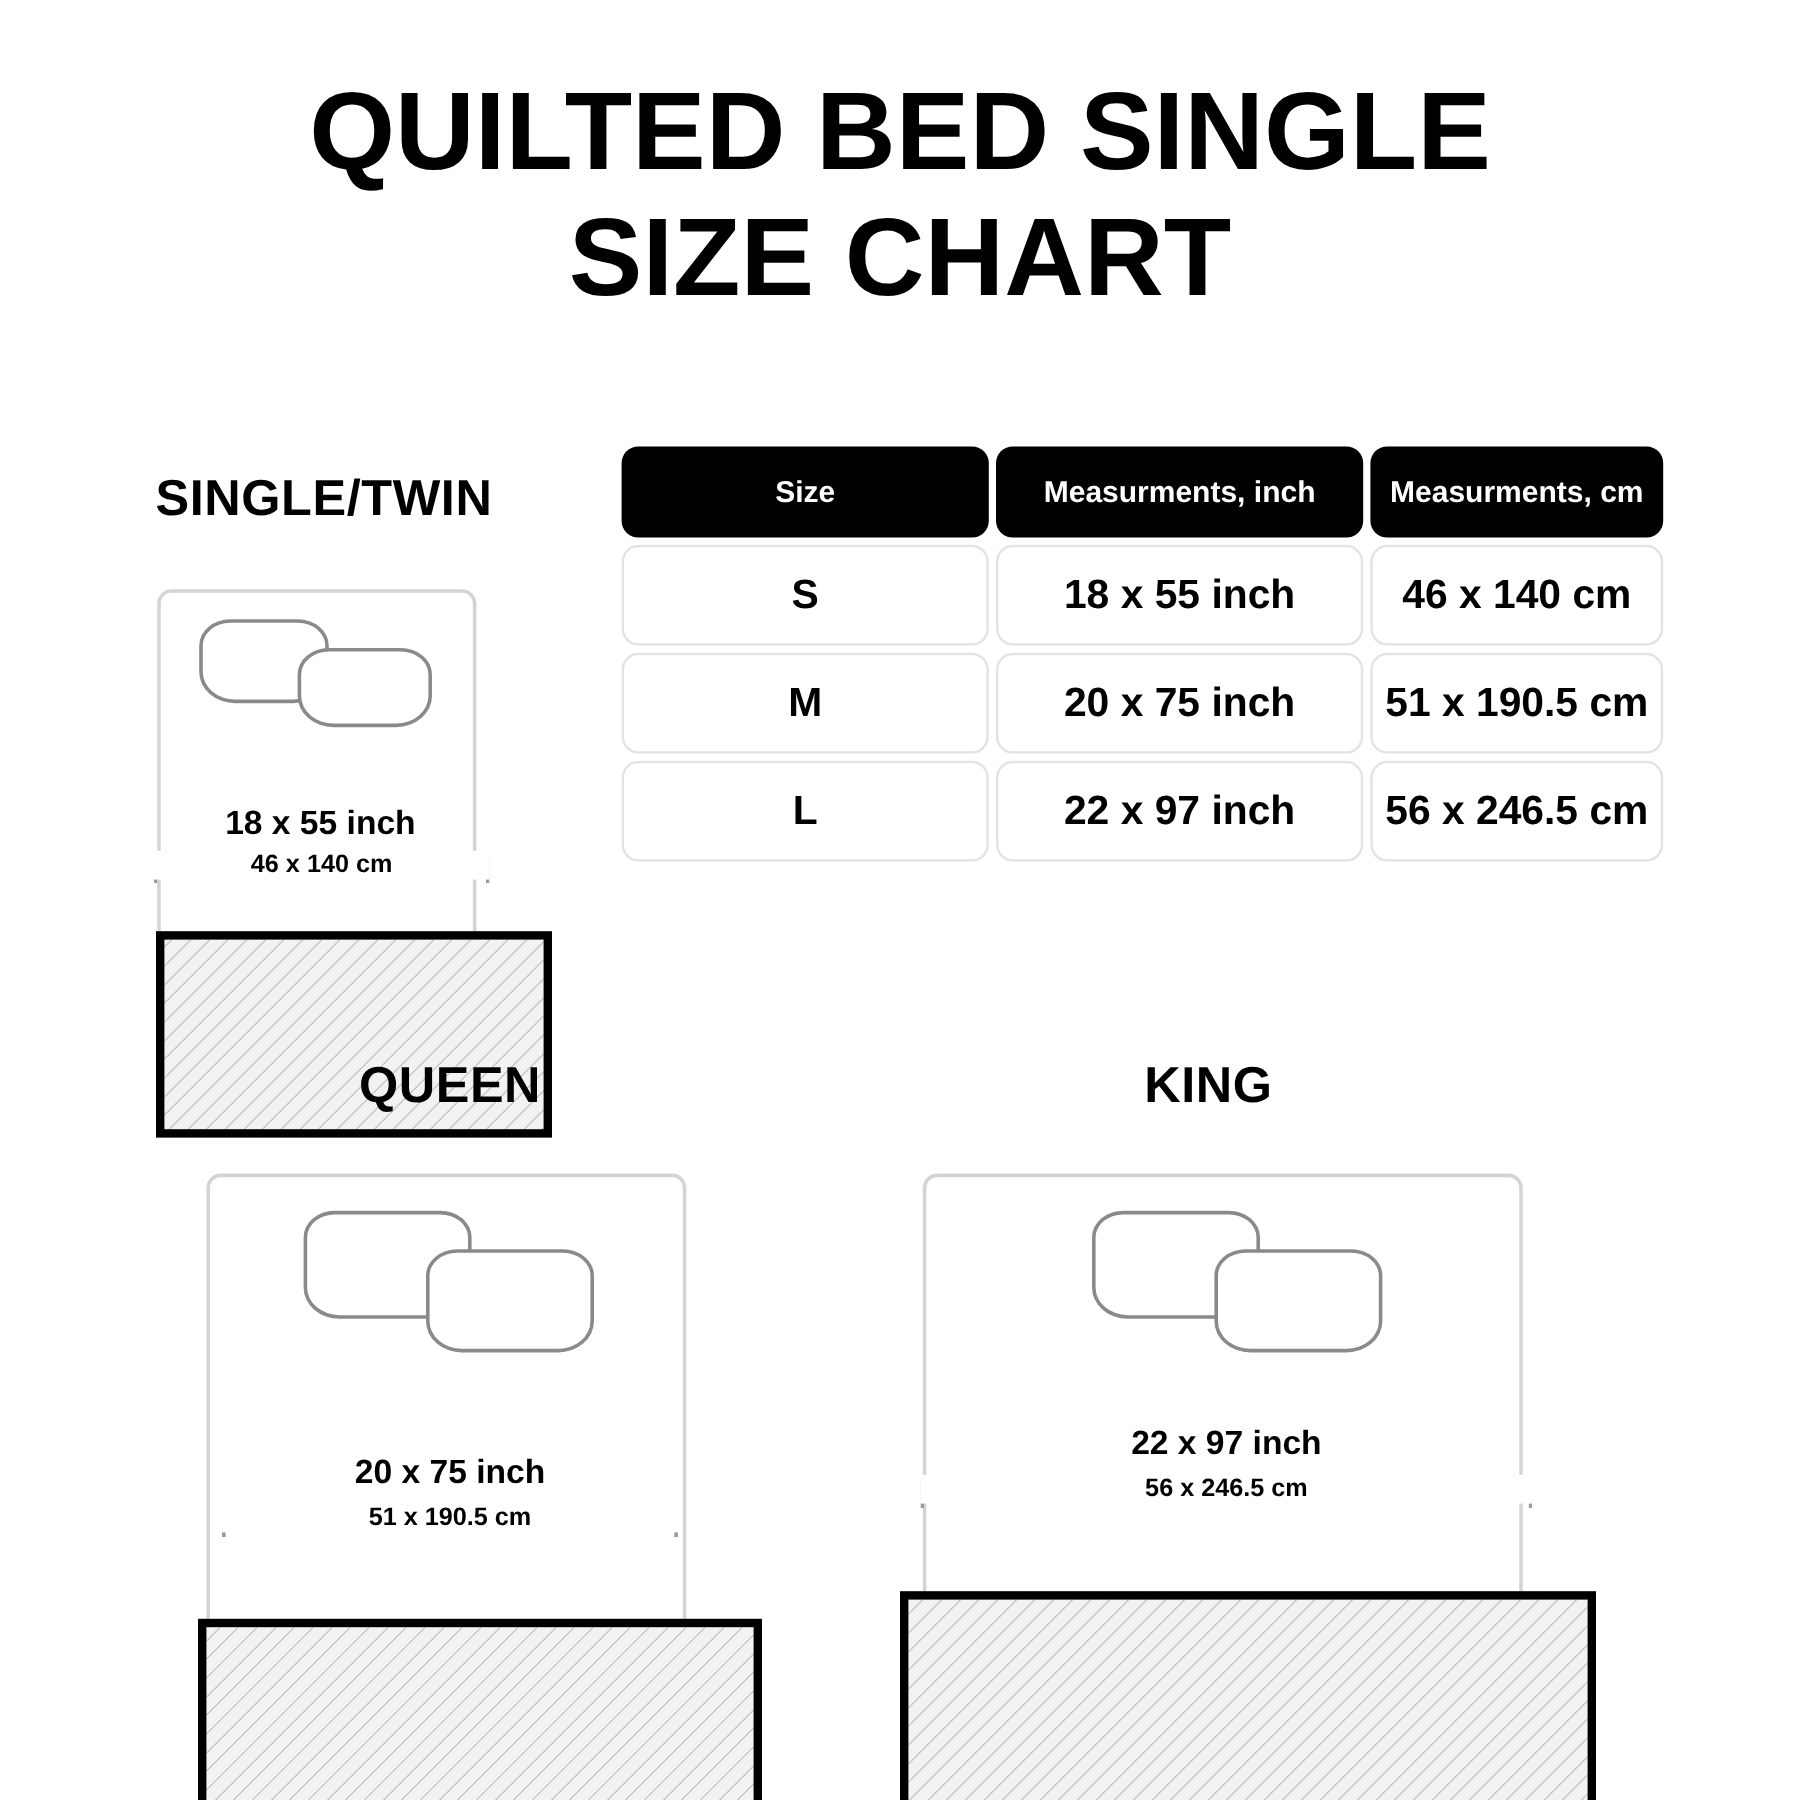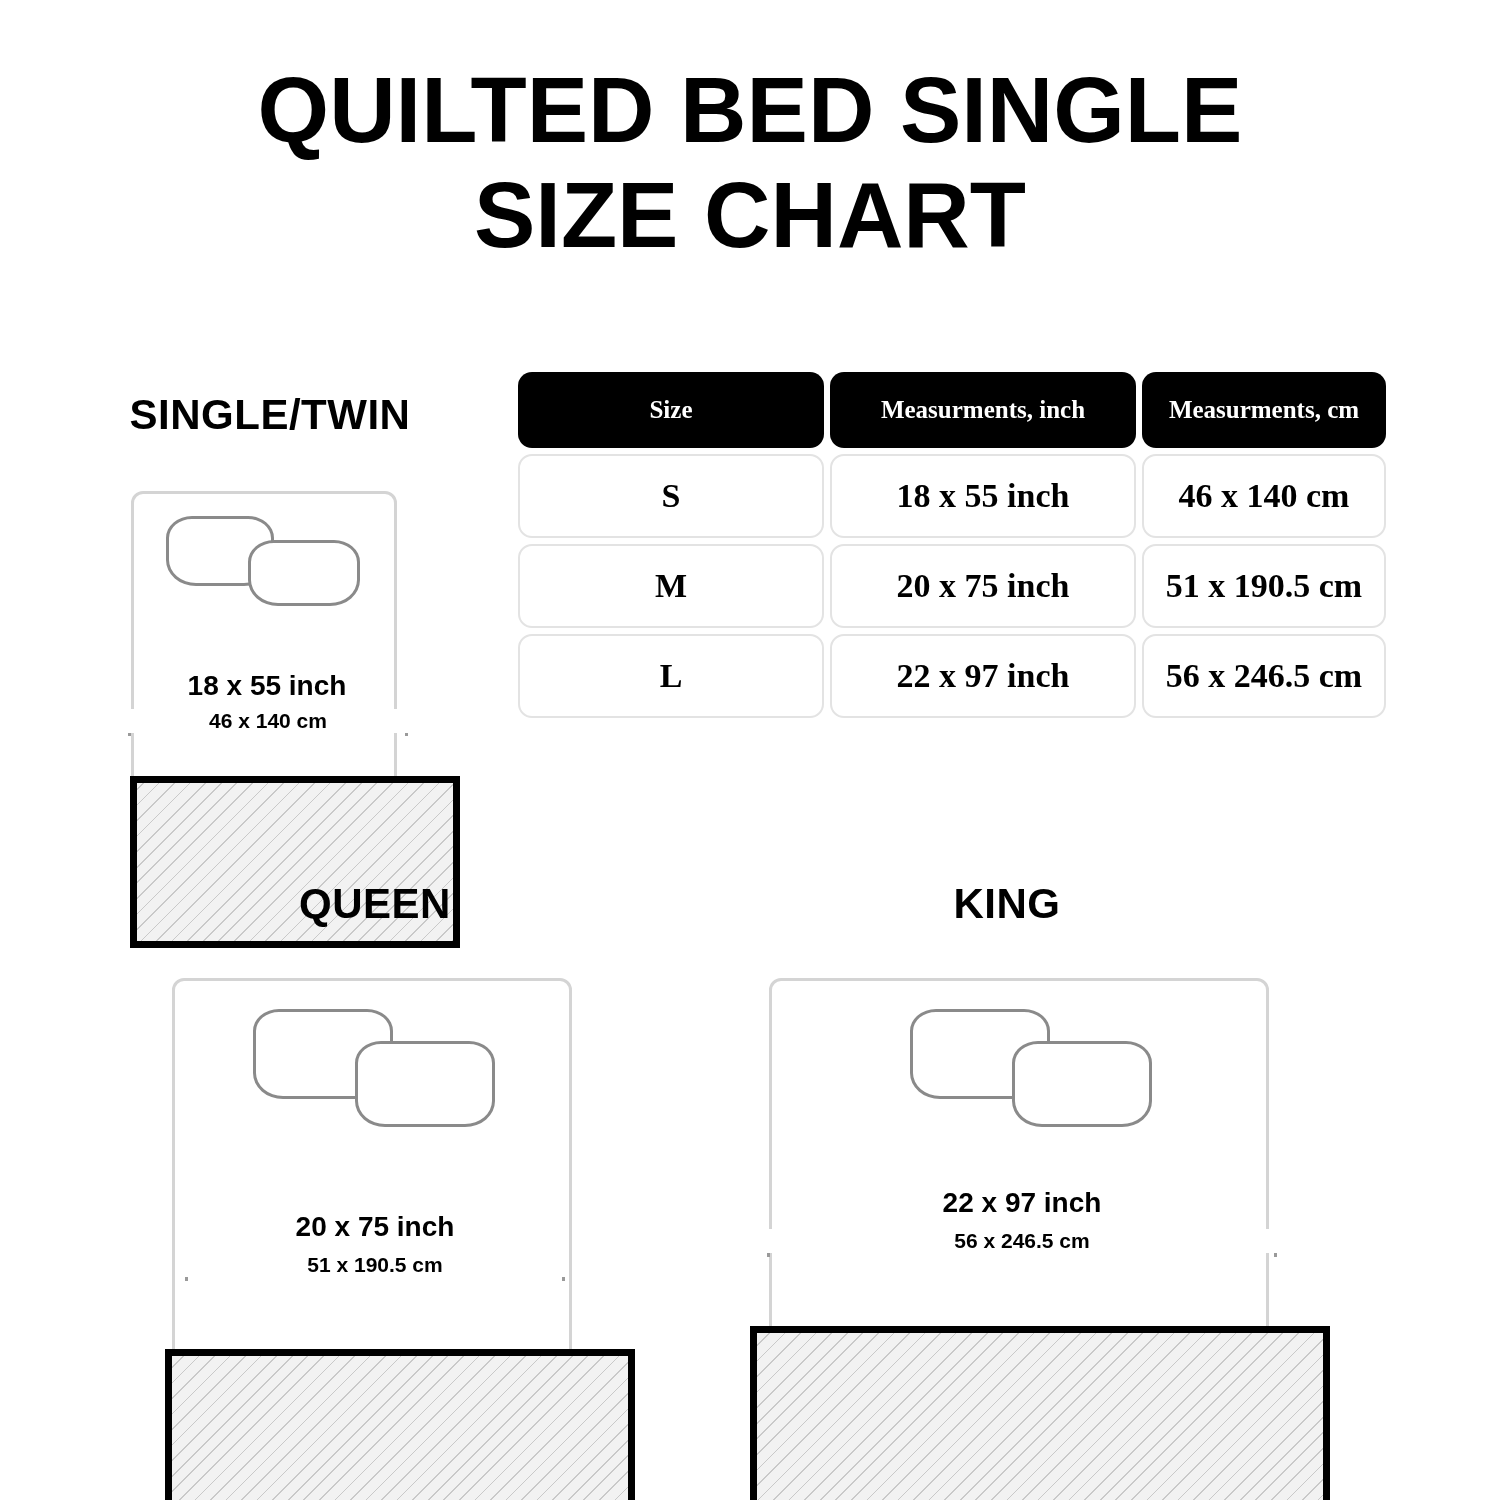--- a/index.html
+++ b/index.html
@@ -43,21 +43,20 @@
     display: flex;
     gap: 6px;
     margin-bottom: 6px;
   }
   .cell {
     border-radius: 14px;
     display: flex;
     align-items: center;
     justify-content: center;
     text-align: center;
-    font-family: Liberation Serif, serif;
   }
   .c1 { width: 306px; }
   .c2 { width: 306px; }
   .c3 { width: 244px; }
 
   .head .cell {
     background: #000000;
     color: #ffffff;
     height: 76px;
     font-size: 25px;

